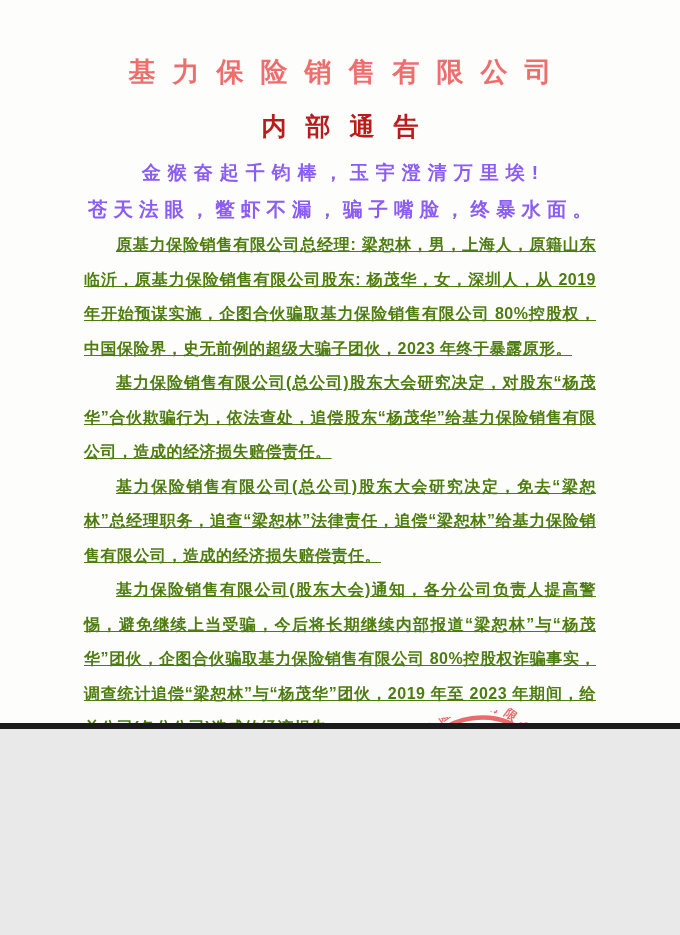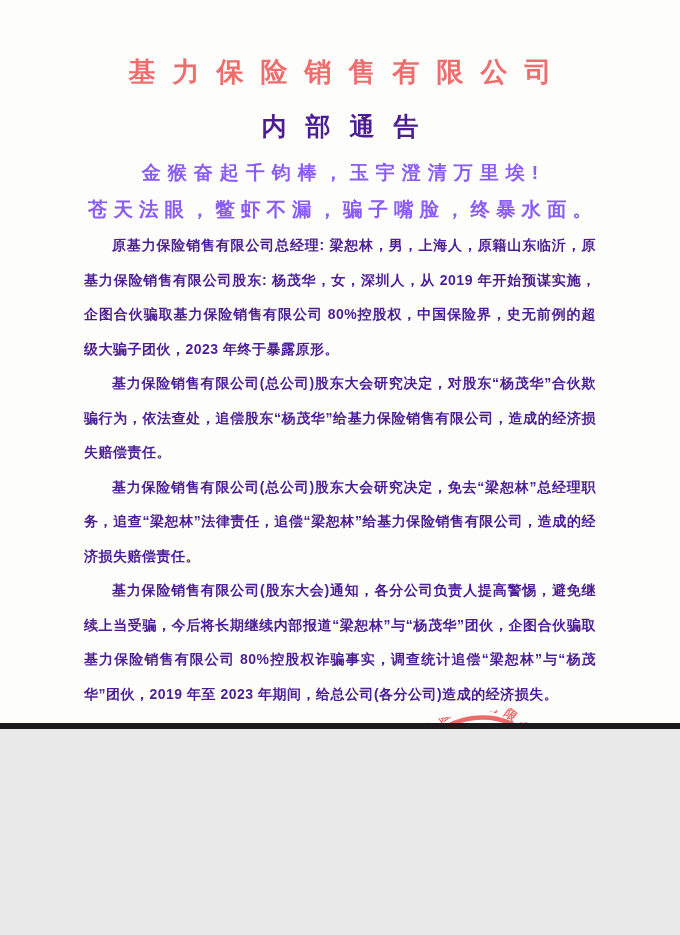--- a/index.html
+++ b/index.html
@@ -11,31 +11,31 @@
     font-weight:bold;
   }
   .title-company {
     padding-top:56px; line-height:32px;
     text-align:center; font-size:27px;
     color:#ee6e6e; letter-spacing:17px; text-indent:17px;
   }
   .title-doc {
     margin-top:24px; line-height:28px;
     text-align:center; font-size:25px;
-    color:#4c1d95; letter-spacing:19px; text-indent:19px;
+    color:#b91c1c; letter-spacing:19px; text-indent:19px;
   }
   .slogan {
     text-align:center; color:#8b5cf6; font-size:19px; line-height:26px;
   }
   .slogan-1 { margin-top:20px; letter-spacing:7px; text-indent:7px; }
   .slogan-2 { margin-top:10px; letter-spacing:6px; text-indent:6px; font-size:19.5px; }
   .body-text {
     margin:6px 84px 0 84px;
-    color:#4c1d95; font-size:14px; line-height:34.5px;
-    text-align:justify; letter-spacing:0.5px;
+    color:#4d7c0f; font-size:16px; line-height:34.5px;
+    text-align:justify; letter-spacing:0.5px;text-decoration:underline;
   }
   .body-text p { text-indent:2em; }
   .closing-notice {
     position:absolute; left:413px; top:745px;
     color:#4d5768; font-size:17px; letter-spacing:1px;
   }
   .signature { position:absolute; color:#4d5768; font-size:17.5px; letter-spacing:0.5px; }
   .signature-1 { right:112px; top:781px; }
   .signature-2 { right:116px; top:816px; }
   .date-line {

